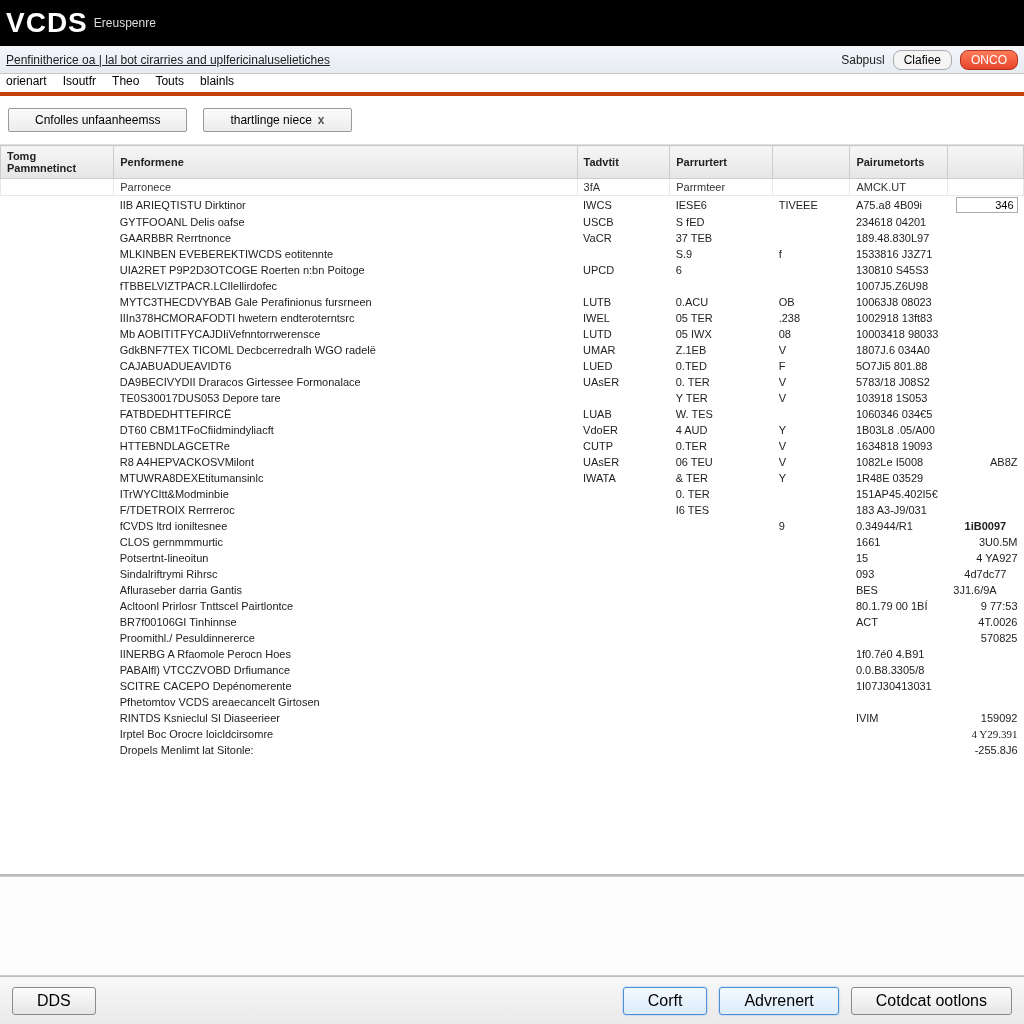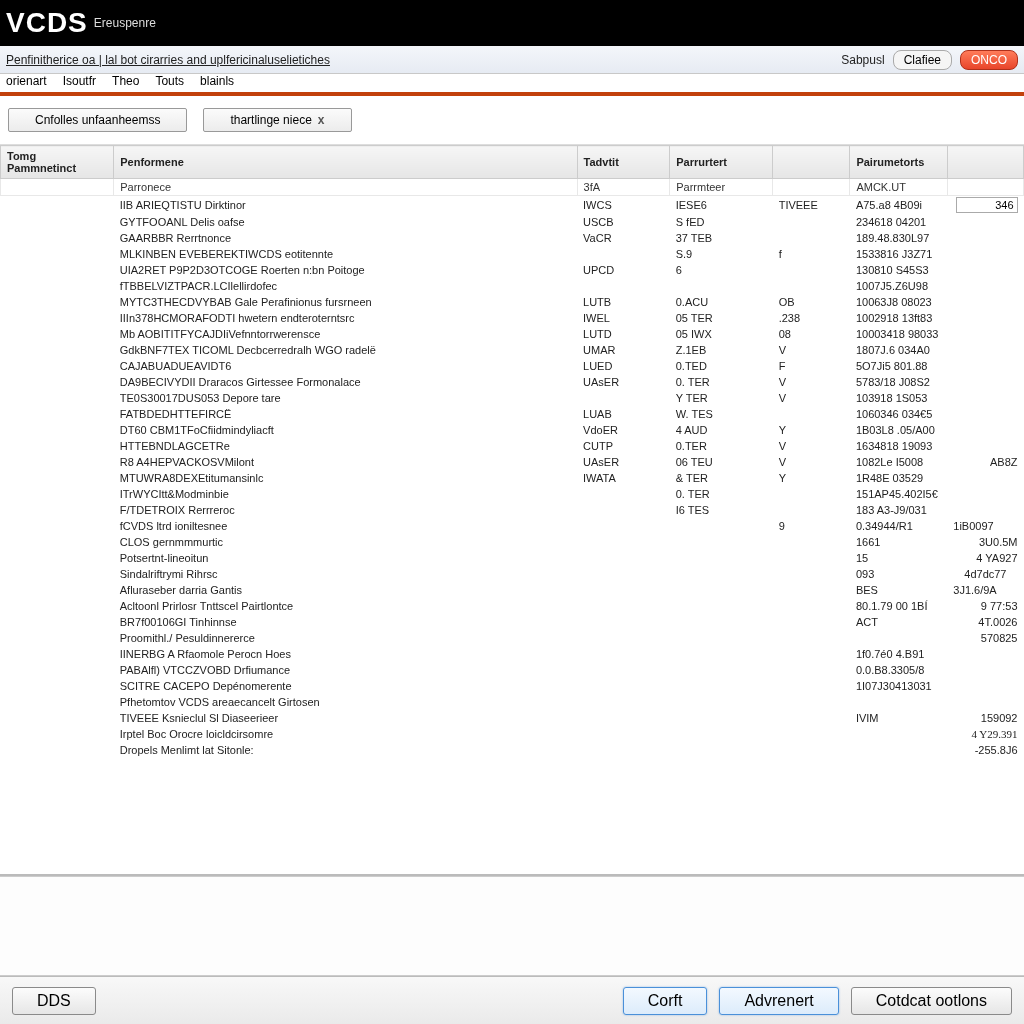--- a/index.html
+++ b/index.html
@@ -274,21 +274,21 @@
           <td>183 A3-J9/031</td>
           <td style="text-align: right;"></td>
         </tr>
         <tr>
           <td></td>
           <td>fCVDS ltrd ioniltesnee</td>
           <td></td>
           <td></td>
           <td>9</td>
           <td>0.34944/R1</td>
-          <td style="text-align: left;">1iB0097</td>
+          <td style="text-align: center; font-weight: bold;">1iB0097</td>
         </tr>
         <tr>
           <td></td>
           <td>CLOS gernmmmurtic</td>
           <td></td>
           <td></td>
           <td></td>
           <td>1661</td>
           <td style="text-align: right;">3U0.5M</td>
         </tr>
@@ -377,21 +377,21 @@
           <td></td>
           <td>Pfhetomtov VCDS areaecancelt Girtosen</td>
           <td></td>
           <td></td>
           <td></td>
           <td></td>
           <td style="text-align: right;"></td>
         </tr>
         <tr>
           <td></td>
-          <td>TIVEEE Ksnieclul Sl Diaseerieer</td>
+          <td>RINTDS Ksnieclul Sl Diaseerieer</td>
           <td></td>
           <td></td>
           <td></td>
           <td>IVIM</td>
           <td style="text-align: right;">159092</td>
         </tr>
         <tr>
           <td></td>
           <td>Irptel Boc Orocre loicldcirsomre</td>
           <td></td>

